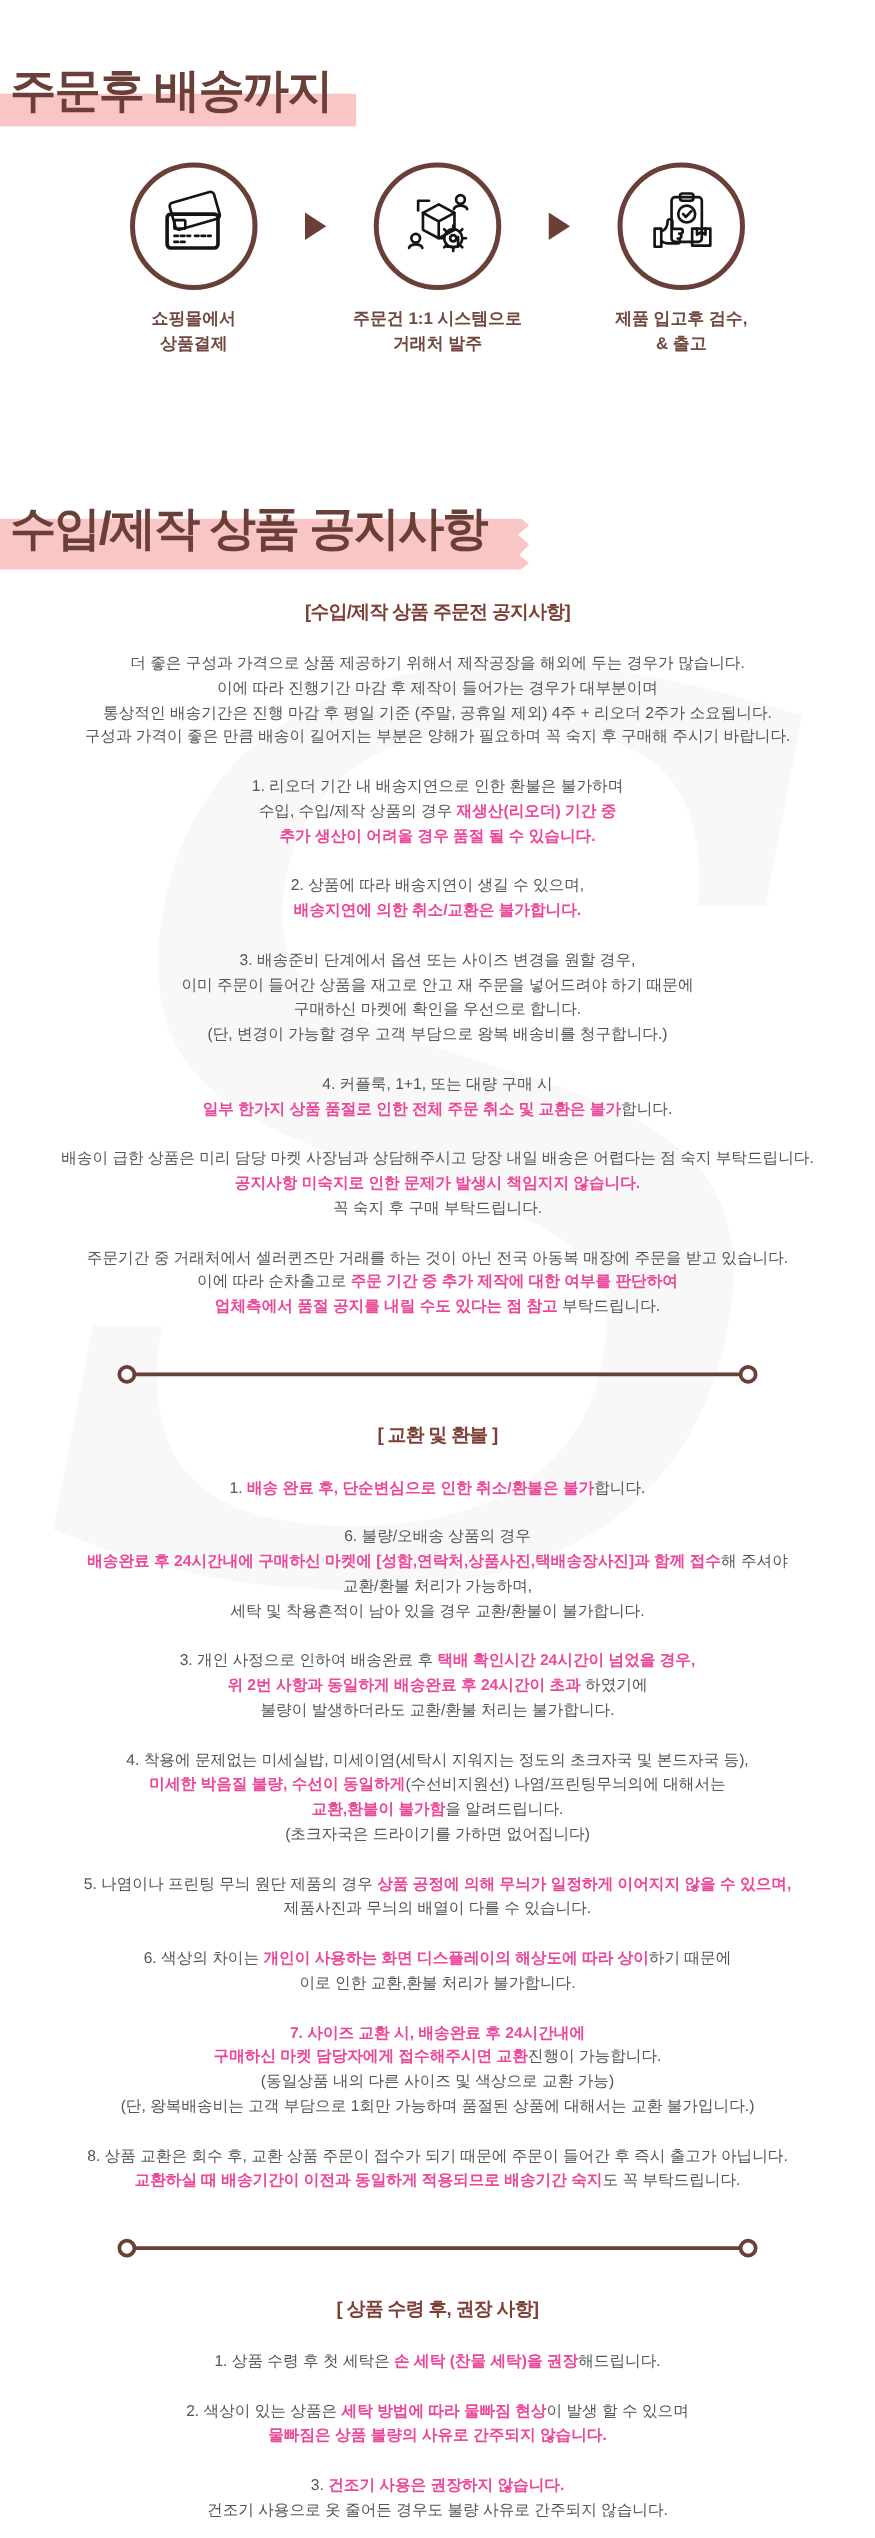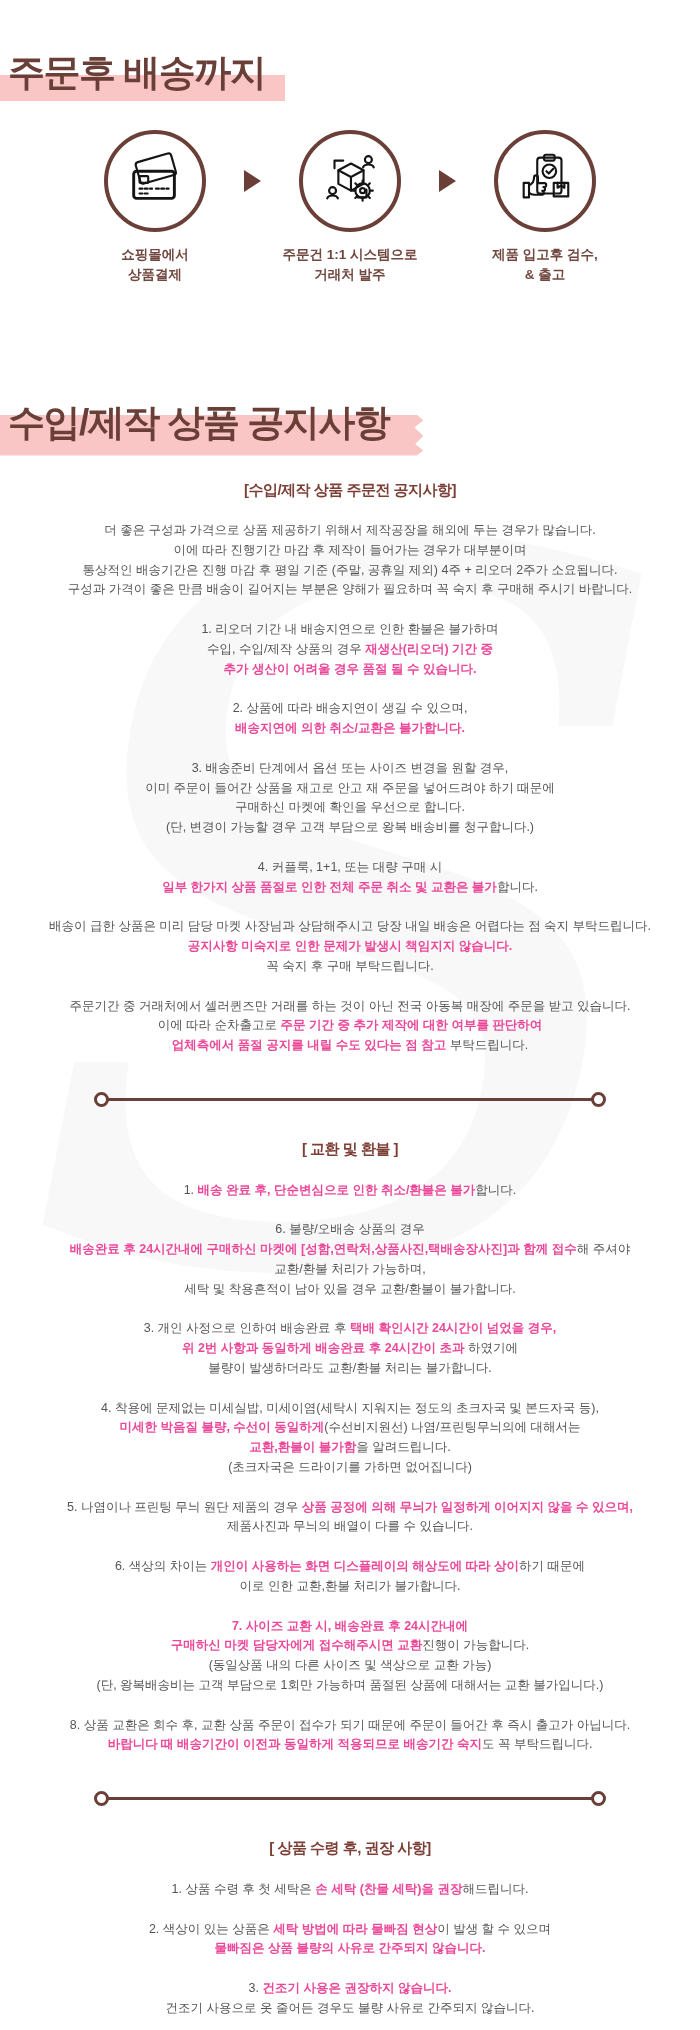--- a/index.html
+++ b/index.html
@@ -158,21 +158,21 @@
         </div>
         <div class="section">
           <h3 class="sec-heading">[ 교환 및 환불 ]</h3>
           <p class="block"><span>1. </span><span class="em">배송 완료 후, 단순변심으로 인한 취소/환불은 불가</span><span>합니다.</span></p>
           <p class="block"><span>6. 불량/오배송 상품의 경우</span><br><span class="em">배송완료 후 24시간내에 구매하신 마켓에 [성함,연락처,상품사진,택배송장사진]과 함께 접수</span><span>해 주셔야</span><br><span>교환/환불 처리가 가능하며,</span><br><span>세탁 및 착용흔적이 남아 있을 경우 교환/환불이 불가합니다.</span></p>
           <p class="block"><span>3. 개인 사정으로 인하여 배송완료 후 </span><span class="em">택배 확인시간 24시간이 넘었을 경우,</span><br><span class="em">위 2번 사항과 동일하게 배송완료 후 24시간이 초과</span><span> 하였기에</span><br><span>불량이 발생하더라도 교환/환불 처리는 불가합니다.</span></p>
           <p class="block"><span>4. 착용에 문제없는 미세실밥, 미세이염(세탁시 지워지는 정도의 초크자국 및 본드자국 등),</span><br><span class="em">미세한 박음질 불량, 수선이 동일하게</span><span>(수선비지원선) 나염/프린팅무늬의에 대해서는</span><br><span class="em">교환,환불이 불가함</span><span>을 알려드립니다.</span><br><span>(초크자국은 드라이기를 가하면 없어집니다)</span></p>
           <p class="block"><span>5. 나염이나 프린팅 무늬 원단 제품의 경우 </span><span class="em">상품 공정에 의해 무늬가 일정하게 이어지지 않을 수 있으며,</span><br><span>제품사진과 무늬의 배열이 다를 수 있습니다.</span></p>
           <p class="block"><span>6. 색상의 차이는 </span><span class="em">개인이 사용하는 화면 디스플레이의 해상도에 따라 상이</span><span>하기 때문에</span><br><span>이로 인한 교환,환불 처리가 불가합니다.</span></p>
           <p class="block"><span class="em">7. 사이즈 교환 시, 배송완료 후 24시간내에</span><br><span class="em">구매하신 마켓 담당자에게 접수해주시면 교환</span><span>진행이 가능합니다.</span><br><span>(동일상품 내의 다른 사이즈 및 색상으로 교환 가능)</span><br><span>(단, 왕복배송비는 고객 부담으로 1회만 가능하며 품절된 상품에 대해서는 교환 불가입니다.)</span></p>
-          <p class="block"><span>8. 상품 교환은 회수 후, 교환 상품 주문이 접수가 되기 때문에 주문이 들어간 후 즉시 출고가 아닙니다.</span><br><span class="em">바랍니다 때 배송기간이 이전과 동일하게 적용되므로 배송기간 숙지</span><span>도 꼭 부탁드립니다.</span></p>
+          <p class="block"><span>8. 상품 교환은 회수 후, 교환 상품 주문이 접수가 되기 때문에 주문이 들어간 후 즉시 출고가 아닙니다.</span><br><span class="em">교환하실 때 배송기간이 이전과 동일하게 적용되므로 배송기간 숙지</span><span>도 꼭 부탁드립니다.</span></p>
         </div>
         <div class="divider">
           <span class="ring"></span>
           <span class="bar"></span>
           <span class="ring"></span>
         </div>
         <div class="section">
           <h3 class="sec-heading">[ 상품 수령 후, 권장 사항]</h3>
           <p class="block"><span>1. 상품 수령 후 첫 세탁은 </span><span class="em">손 세탁 (찬물 세탁)을 권장</span><span>해드립니다.</span></p>
           <p class="block"><span>2. 색상이 있는 상품은 </span><span class="em">세탁 방법에 따라 물빠짐 현상</span><span>이 발생 할 수 있으며</span><br><span class="em">물빠짐은 상품 불량의 사유로 간주되지 않습니다.</span></p>

